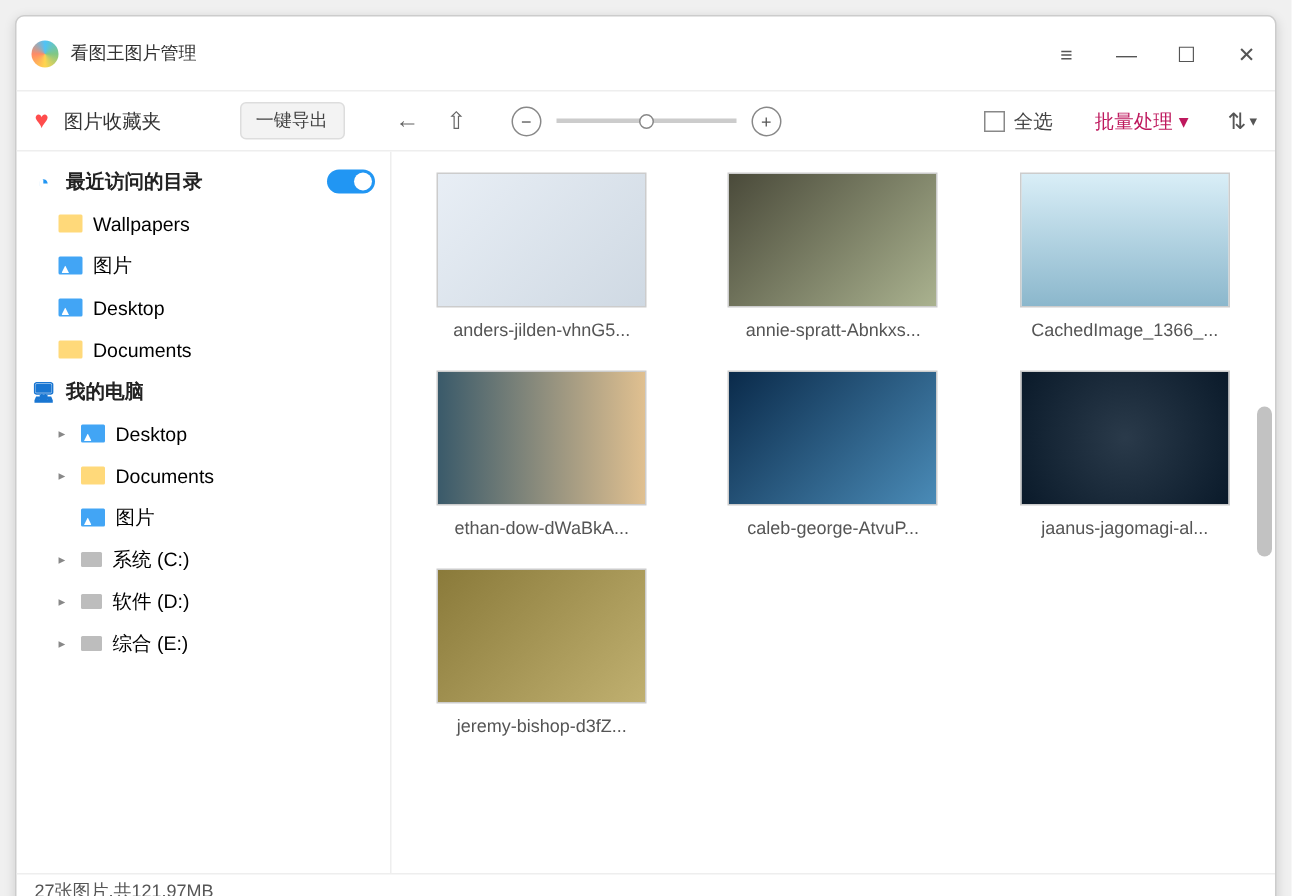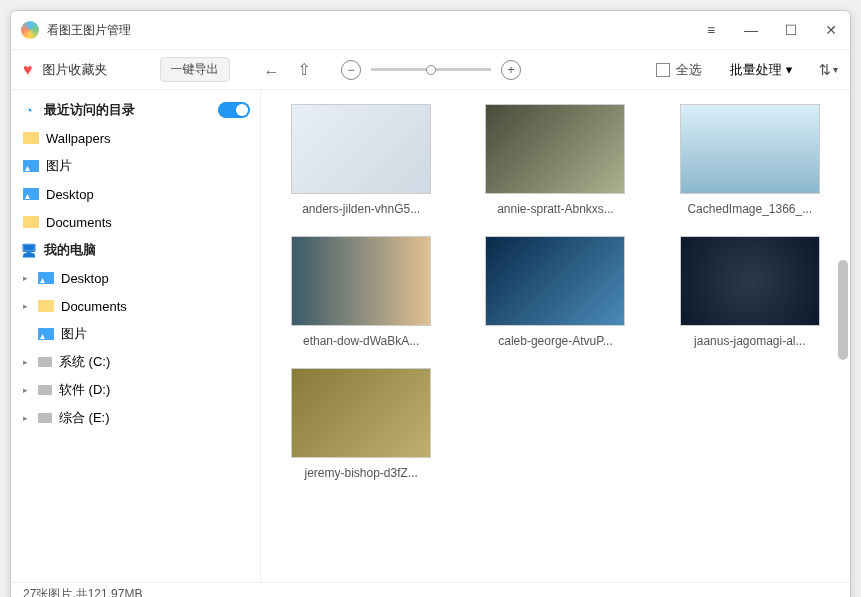--- a/index.html
+++ b/index.html
@@ -1,42 +1,42 @@
 <!DOCTYPE html>
 <html><head>
 <meta charset="utf-8">
 <style>
 * { margin: 0; padding: 0; box-sizing: border-box; font-family: "Microsoft YaHei", "Segoe UI", sans-serif; }
 body { background: #f0f0f0; display: flex; justify-content: center; align-items: flex-start; padding: 10px; }
 .window { width: 861px; height: 597px; background: #fff; border: 1px solid #ccc; border-radius: 6px; box-shadow: 0 2px 8px rgba(0,0,0,0.15); display: flex; flex-direction: column; overflow: hidden; }
-.titlebar { height: 39px; display: flex; align-items: center; padding: 0 6px 0 10px; border-bottom: 1px solid #eee; }
+.titlebar { height: 50px; display: flex; align-items: center; padding: 0 6px 0 10px; border-bottom: 1px solid #eee; }
 .app-icon { width: 18px; height: 18px; border-radius: 50%; background: conic-gradient(#4fc3f7, #81c784, #ffd54f, #ff8a65, #4fc3f7); margin-right: 8px; }
 .title-text { font-size: 12px; color: #333; flex: 1; }
 .win-controls { display: flex; gap: 14px; align-items: center; }
 .win-btn { width: 26px; height: 26px; display: flex; align-items: center; justify-content: center; font-size: 14px; color: #555; cursor: pointer; }
 .toolbar { height: 40px; display: flex; align-items: center; padding: 0 12px; gap: 10px; border-bottom: 1px solid #eee; }
 .heart-icon { color: #ff4d4d; font-size: 16px; }
 .fav-label { font-size: 13px; color: #333; margin-right: 42px; }
 .export-btn { padding: 3px 10px; background: #f3f3f3; border: 1px solid #ddd; border-radius: 4px; font-size: 12px; color: #444; cursor: pointer; }
 .nav-btns { display: flex; gap: 18px; margin-left: 24px; align-items: center; }
 .nav-i { font-size: 16px; color: #666; cursor: pointer; }
 .zoom-group { display: flex; align-items: center; gap: 10px; margin-left: 20px; }
 .zoom-btn { width: 20px; height: 20px; border: 1px solid #888; border-radius: 50%; display: flex; align-items: center; justify-content: center; font-size: 12px; color: #555; cursor: pointer; }
 .slider { width: 120px; height: 3px; background: #ccc; position: relative; }
 .slider-thumb { position: absolute; left: 50%; top: 50%; width: 10px; height: 10px; background: #fff; border: 1px solid #888; border-radius: 50%; transform: translate(-50%, -50%); }
 .spacer { flex: 1; }
 .check-group { display: flex; align-items: center; gap: 6px; font-size: 13px; color: #444; }
 .checkbox { width: 14px; height: 14px; border: 1px solid #888; }
-.batch-group { display: flex; align-items: center; gap: 4px; font-size: 13px; color: #000000; margin-left: 18px; cursor: pointer; }
+.batch-group { display: flex; align-items: center; gap: 4px; font-size: 13px; color: #be185d; margin-left: 18px; cursor: pointer; }
 .sort-icon { margin-left: 16px; font-size: 15px; color: #555; cursor: pointer; display: flex; align-items: center; gap: 2px; }
 .body { flex: 1; display: flex; overflow: hidden; }
 .sidebar { width: 250px; border-right: 1px solid #eee; padding: 6px 0; overflow-y: auto; font-size: 13px; }
 .side-row { display: flex; align-items: center; height: 28px; padding: 0 10px; gap: 7px; cursor: pointer; }
 .side-row.header { font-weight: bold; color: #222; }
-.side-indent-1 { padding-left: 12px; }
+.side-indent-1 { padding-left: 28px; }
 .tri { color: #888; font-size: 9px; width: 8px; display: inline-block; }
 .ico { width: 16px; height: 16px; display: inline-flex; align-items: center; justify-content: center; font-size: 13px; }
 .ico-clock { color: #2196f3; }
 .ico-folder { width: 16px; height: 12px; background: #ffd97a; border-radius: 1px; }
 .ico-img { width: 16px; height: 12px; background: #42a5f5; border-radius: 1px; position: relative; }
 .ico-img::after { content: ""; position: absolute; bottom: 1px; left: 2px; width: 5px; height: 5px; background: #fff; clip-path: polygon(0 100%, 50% 0, 100% 100%); }
 .ico-pc { color: #1976d2; }
 .ico-drive { width: 14px; height: 10px; background: #bdbdbd; border-radius: 1px; }
 .toggle { width: 32px; height: 16px; background: #2196f3; border-radius: 8px; position: relative; margin-left: auto; }
 .toggle::after { content: ""; position: absolute; right: 2px; top: 2px; width: 12px; height: 12px; background: #fff; border-radius: 50%; }

